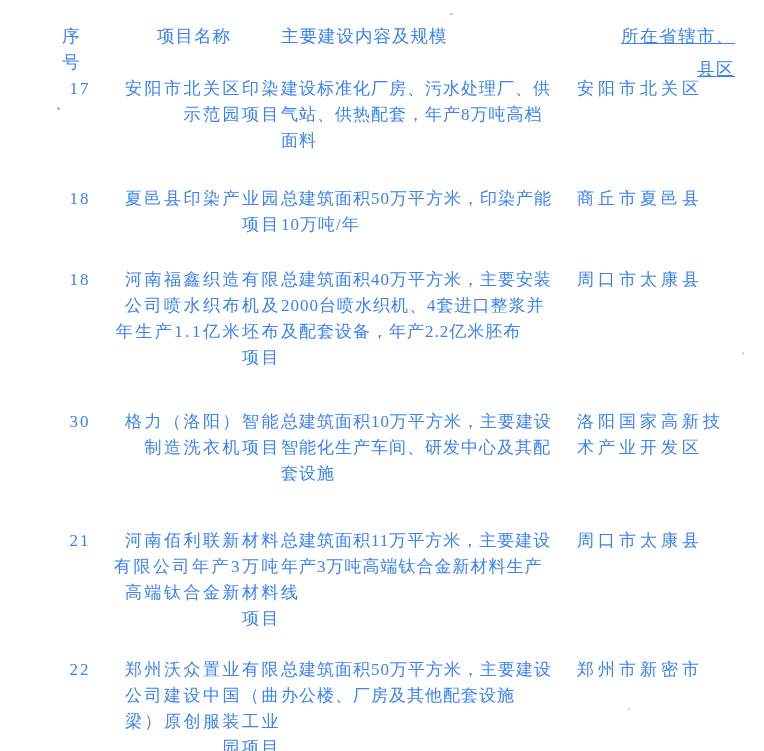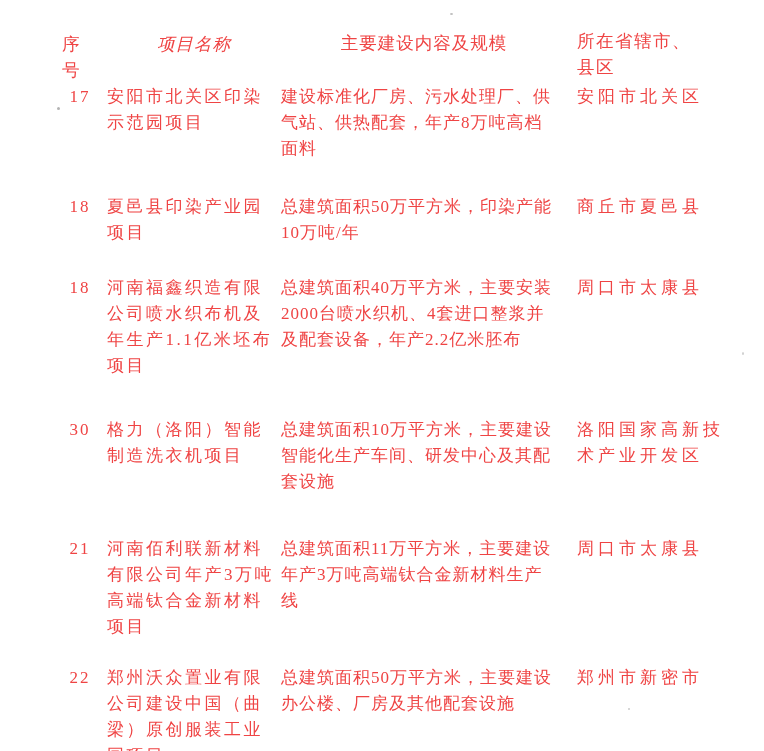--- a/index.html
+++ b/index.html
@@ -16,37 +16,37 @@
     font-family: "Liberation Serif", "DejaVu Serif", serif;
     color: #1f1f1f;
   }
   .row {
     position: absolute;
     left: 0;
     width: 764px;
   }
   .cell {
     position: absolute;
-    top: 8px;
+    top: 0;
     white-space: pre-line;
     font-size: 17px;
     line-height: 26px;
-    color: #ef4444;
+    color: #3b82f6;
   }
   
   .c1 { left: 62px;  width: 36px;  text-align: center; letter-spacing: 2px; }
-  .c2 { left: 107px; width: 174px; letter-spacing: 2.5px; }
+  .c2 { left: 107px; width: 174px; letter-spacing: 2.5px; text-align: right; }
   .c3 { left: 281px; width: 286px; letter-spacing: 1px; }
   .c4 { left: 577px; width: 158px; letter-spacing: 4px; }
   
   .hdr .cell { font-size: 17.5px; }
   .hdr .c1 { text-align: left; letter-spacing: 1px; padding-top: 3px; }
-  .hdr .c2 { text-align: center; letter-spacing: 1px; padding-top: 3px; font-style: italic; }
-  .hdr .c3 { text-align: center; letter-spacing: 1px; padding-top: 3px; font-family: Liberation Mono, monospace; }
-  .hdr .c4 { text-align: left; letter-spacing: 1.5px; line-height: 26px; }
+  .hdr .c2 { text-align: center; letter-spacing: 1px; padding-top: 3px; }
+  .hdr .c3 { letter-spacing: 1px; padding-top: 3px; }
+  .hdr .c4 { text-align: right; letter-spacing: 1.5px; line-height: 33px; text-decoration: underline; }
   
   .row-hdr { top: 20px; }
   .row-17  { top: 76px; }
   .row-18  { top: 186px; }
   .row-19  { top: 267px; }
   .row-20  { top: 409px; }
   .row-21  { top: 528px; }
   .row-22  { top: 657px; }
   
   .speck {

